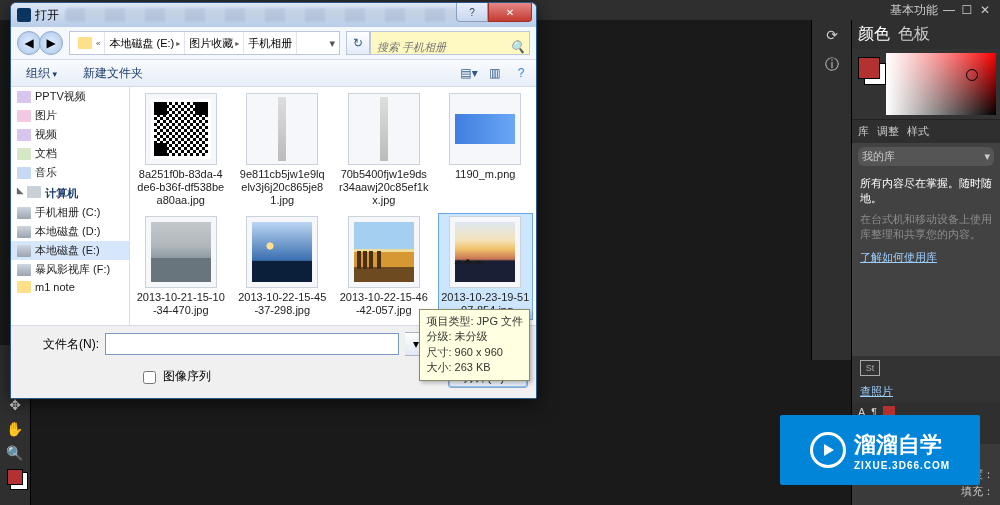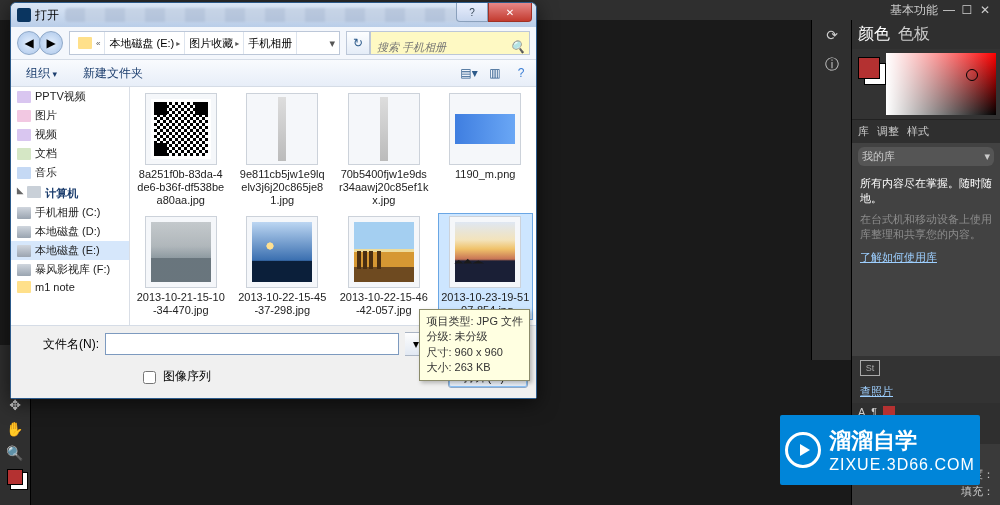--- a/index.html
+++ b/index.html
@@ -102,21 +102,21 @@
     background:#0085d9; color:#fff;
     display:flex; align-items:center; justify-content:center;
     gap:8px; font-size:22px; font-weight:bold;
     border-radius:2px;
   }
   .watermark .play {
     width:30px; height:30px; border:3px solid #fff; border-radius:50%;
     display:flex; align-items:center; justify-content:center;
   }
   .watermark .play::after { content:""; border-left:10px solid #fff; border-top:6px solid transparent; border-bottom:6px solid transparent; margin-left:3px;}
-  .watermark .sub { font-size:16px; font-weight:normal; letter-spacing:1px; }
+  .watermark .sub { font-size:10px; font-weight:bold; letter-spacing:1px; }
 
   
   .ps-left {
     position:absolute; left:0; bottom:0; width:30px; height:160px;
     background:#2f2f2f; border-right:1px solid #000;
     display:flex; flex-direction:column;
   }
   .ps-left .tool { height:24px; display:flex; align-items:center; justify-content:center; color:#ccc; font-size:14px;}
   .ps-left .swatch {
     width:14px; height:14px; background:#b43131; border:1px solid #000; margin:4px auto;

